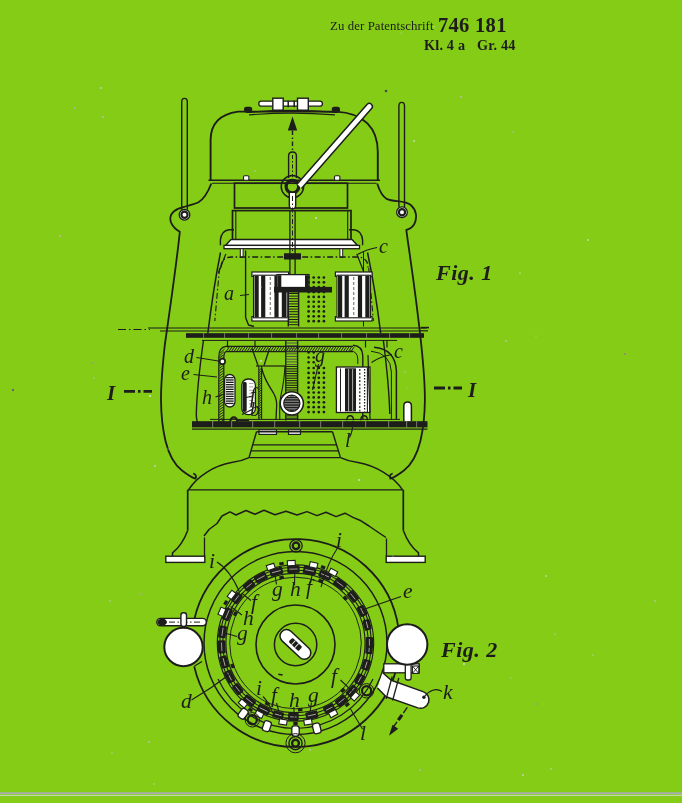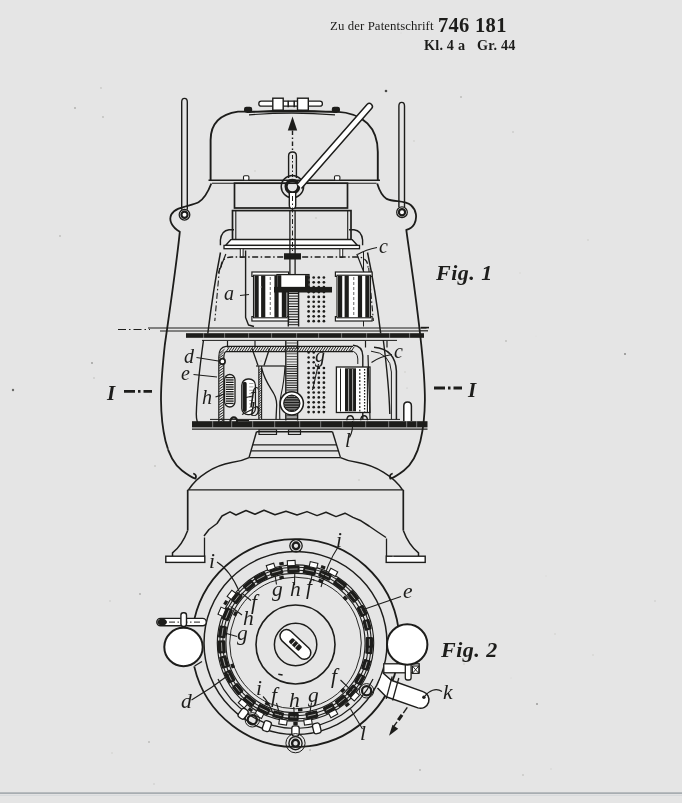--- a/index.html
+++ b/index.html
@@ -1,14 +1,14 @@
 <!DOCTYPE html>
 <html><head><meta charset="utf-8"><style>
 html,body{margin:0;padding:0;background:#ffffff;}
-#pg{width:682px;height:803px;background:#e5e5e5;position:relative;overflow:hidden;}
+#pg{width:682px;height:803px;background:#84cc16;position:relative;overflow:hidden;}
 #layer{transform:translateZ(0);}
 text{font-family:"Liberation Serif",serif;}
 </style></head><body>
 <div id="pg">
     <div id="layer">
 <svg width="682" height="803" viewBox="0 0 682 803">
 <text x="330" y="29.5" font-family="Liberation Serif" font-size="12.8" font-style="normal" font-weight="400" letter-spacing="0.1" text-anchor="start" fill="#1d1d1b">Zu der Patentschrift</text>
 <text x="438" y="31.5" font-family="Liberation Serif" font-size="20.5" font-style="normal" font-weight="700" letter-spacing="0.3" text-anchor="start" fill="#1d1d1b">746 181</text>
 <text x="424" y="50" font-family="Liberation Serif" font-size="14.2" font-style="normal" font-weight="700" letter-spacing="0.2" text-anchor="start" fill="#1d1d1b">Kl. 4 a</text>
 <text x="477" y="50" font-family="Liberation Serif" font-size="14.2" font-style="normal" font-weight="700" letter-spacing="0.2" text-anchor="start" fill="#1d1d1b">Gr. 44</text>

